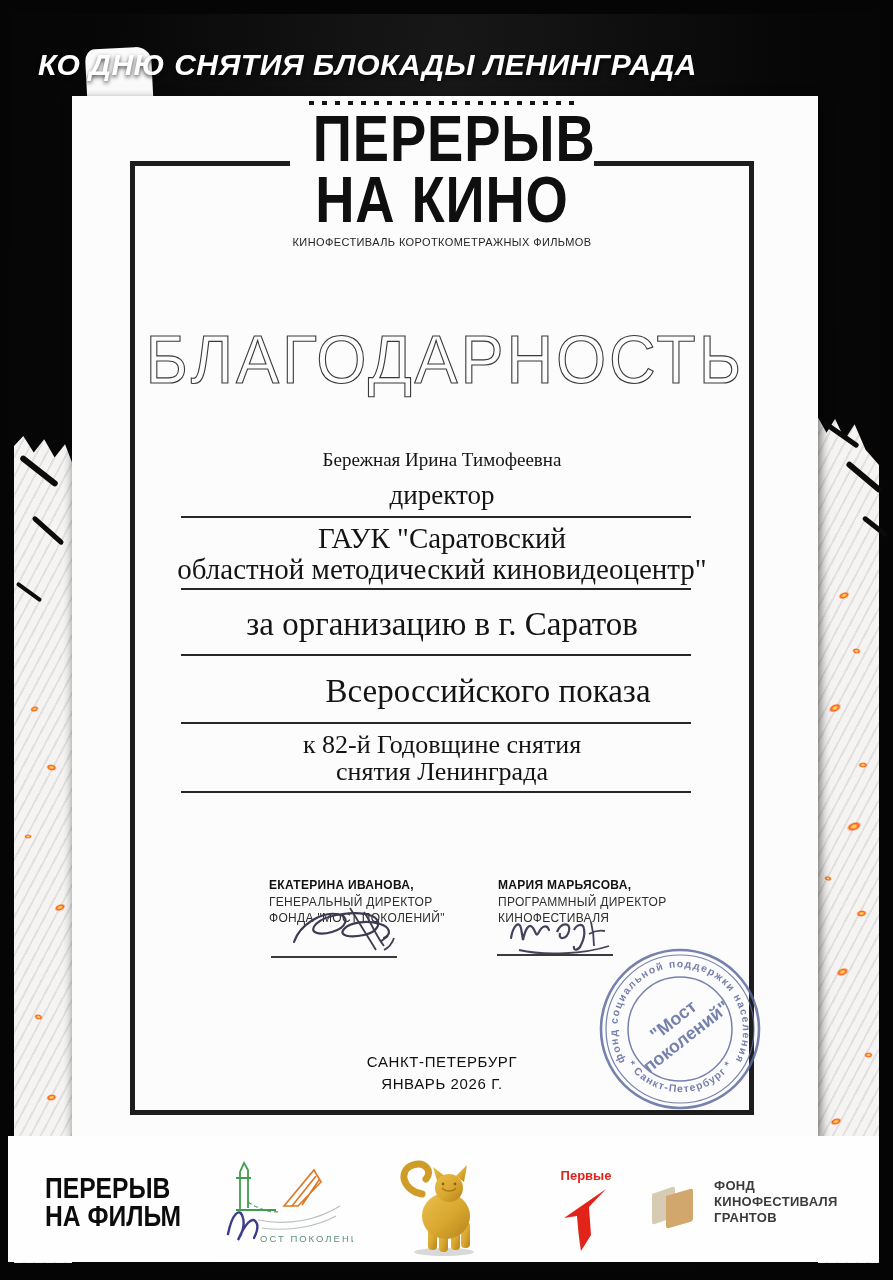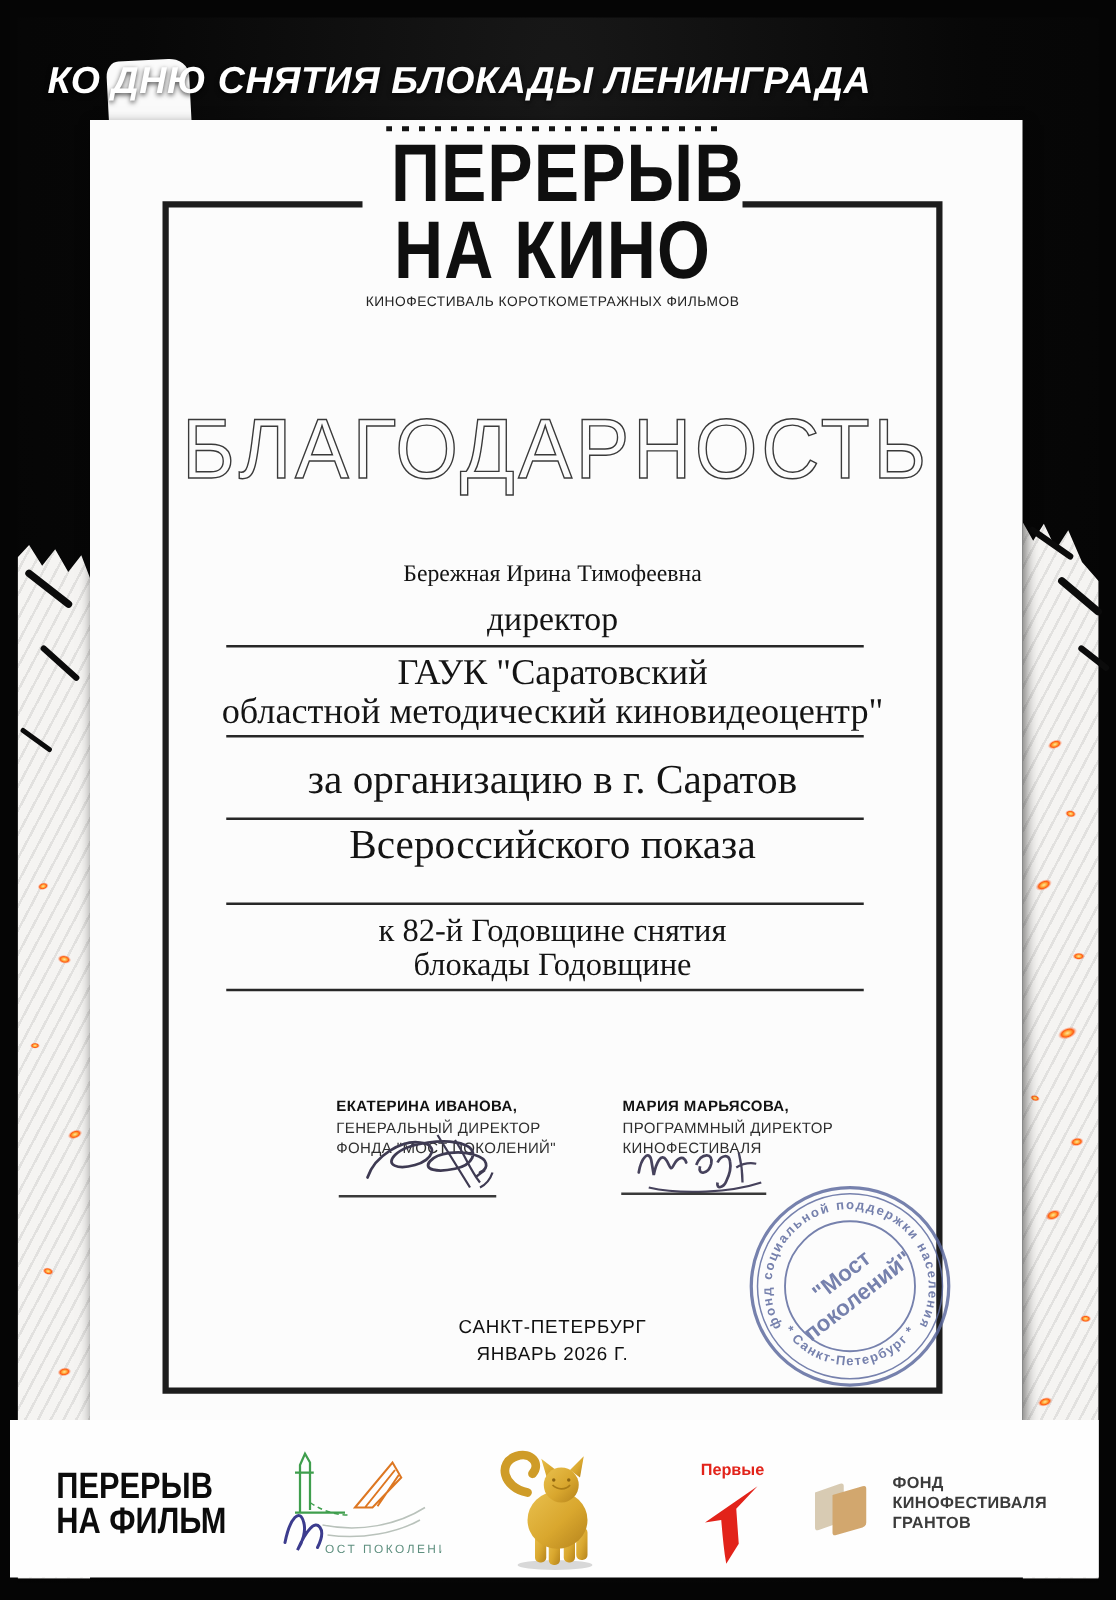--- a/index.html
+++ b/index.html
@@ -45,21 +45,21 @@
     font-size:68px; font-weight:400; letter-spacing:3px; color:#fcfcfc;
     -webkit-text-stroke:1.15px #3a3a3a; transform:scaleX(.95); white-space:nowrap; }
 
   .serif { position:absolute; left:130px; width:624px; text-align:center;
     font-family:"Liberation Serif", serif; color:#141414; white-space:nowrap; }
   .t-name    { top:449px; font-size:19px; }
   .t-role    { top:480px; font-size:27px; }
   .t-org1    { top:522px; font-size:29px; }
   .t-org2    { top:553px; font-size:29px; }
   .t-reason1 { top:606px; font-size:33px; }
-  .t-reason2 { top:658px; font-size:33px; }
+  .t-reason2 { top:673px; font-size:33px;margin-left:46px; }
   .t-occ1    { top:730px; font-size:26px; }
   .t-occ2    { top:757px; font-size:26px; }
   .rule { position:absolute; left:181px; width:510px; height:2px; background:#272727; }
 
   .sig-col { position:absolute; width:210px; font-size:12px; letter-spacing:.3px; color:#2e2e2e; line-height:16.5px; }
   .sig-left  { left:269px; top:877px; }
   .sig-right { left:498px; top:877px; }
   .sig-name { font-weight:700; color:#111; }
   .sig-draw { position:absolute; }
   .sig-line { position:absolute; height:2px; background:#3a3a3a; }
@@ -139,21 +139,21 @@
   <div class="serif t-role">директор</div>
   <div class="rule" style="top:516px"></div>
   <div class="serif t-org1">ГАУК "Саратовский</div>
   <div class="serif t-org2">областной методический киновидеоцентр"</div>
   <div class="rule" style="top:588px"></div>
   <div class="serif t-reason1">за организацию в г. Саратов</div>
   <div class="rule" style="top:654px"></div>
   <div class="serif t-reason2">Всероссийского показа</div>
   <div class="rule" style="top:722px"></div>
   <div class="serif t-occ1">к 82-й Годовщине снятия</div>
-  <div class="serif t-occ2">блокады Годовщине</div>
+  <div class="serif t-occ2">снятия Ленинграда</div>
   <div class="rule" style="top:791px"></div>
 
   <div class="sig-col sig-left">
     <div class="sig-name">ЕКАТЕРИНА ИВАНОВА,</div>
     <div>ГЕНЕРАЛЬНЫЙ ДИРЕКТОР</div>
     <div>ФОНДА "МОСТ ПОКОЛЕНИЙ"</div>
   </div>
   <svg class="sig-draw" style="left:280px;top:902px" width="135" height="56" viewBox="0 0 135 56">
     <path d="M14 40 C 20 22, 42 10, 56 12 C 72 14, 66 26, 52 30 C 38 34, 28 30, 36 22 C 46 12, 78 8, 92 14 C 104 19, 98 30, 84 33 C 70 36, 58 34, 64 27 C 70 20, 88 18, 100 22 C 110 25, 112 32, 104 36" stroke="#3e3a52" stroke-width="2.2" fill="none" stroke-linecap="round"></path>
     <path d="M70 6 L96 48 M84 10 C 92 22, 96 34, 104 44 M100 40 l8 -6 M104 48 c 4 -2, 8 -6, 10 -12" stroke="#3e3a52" stroke-width="1.8" fill="none"></path>

